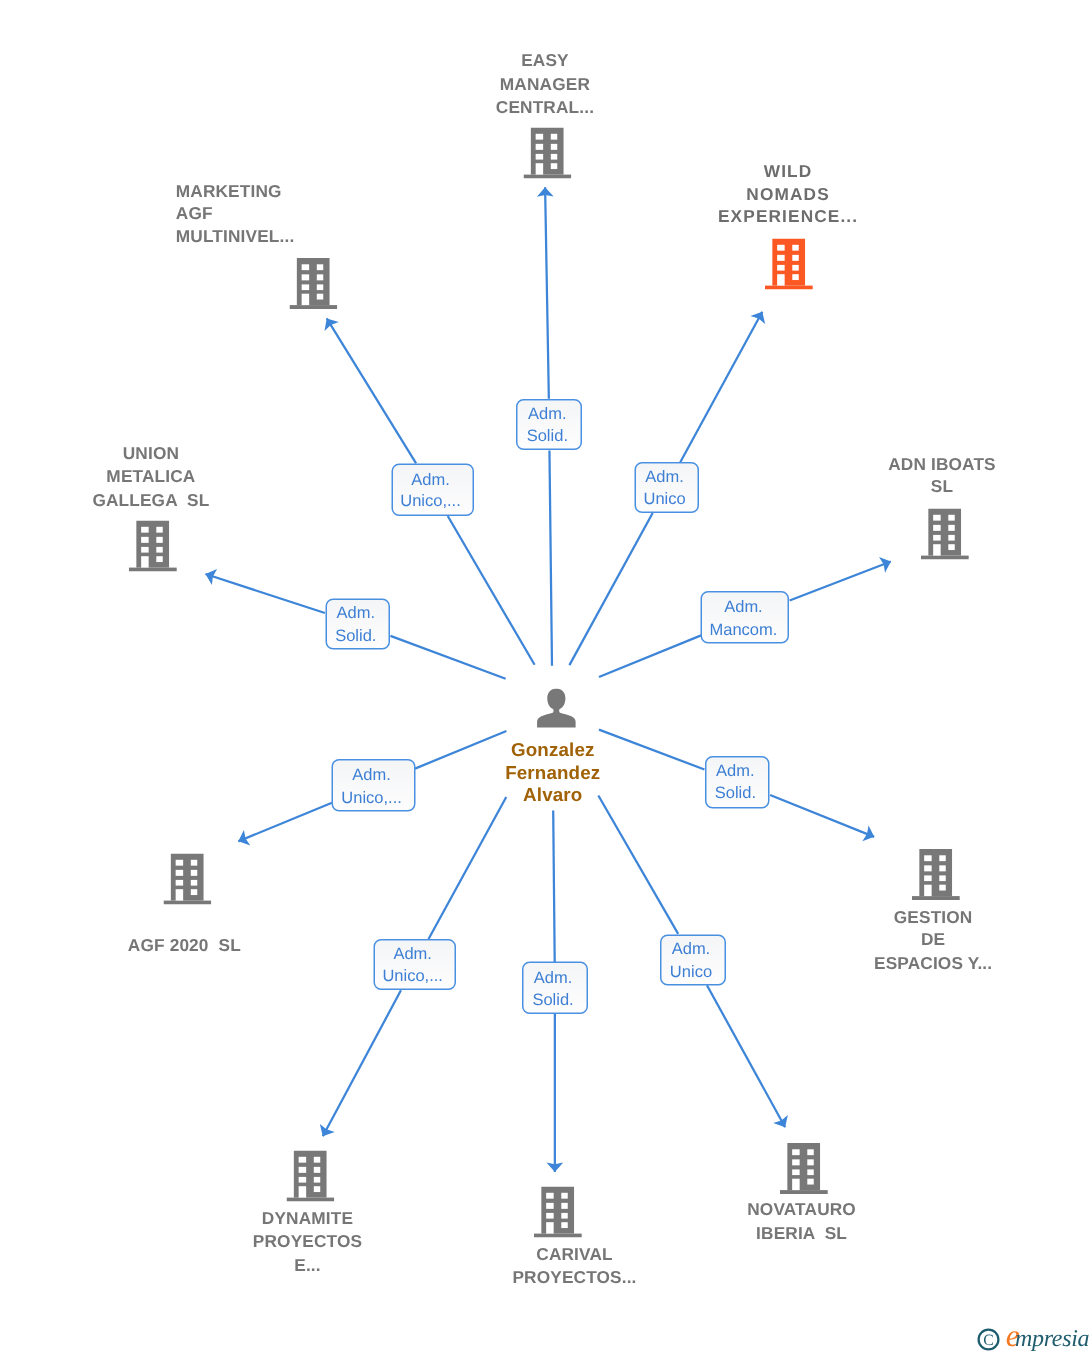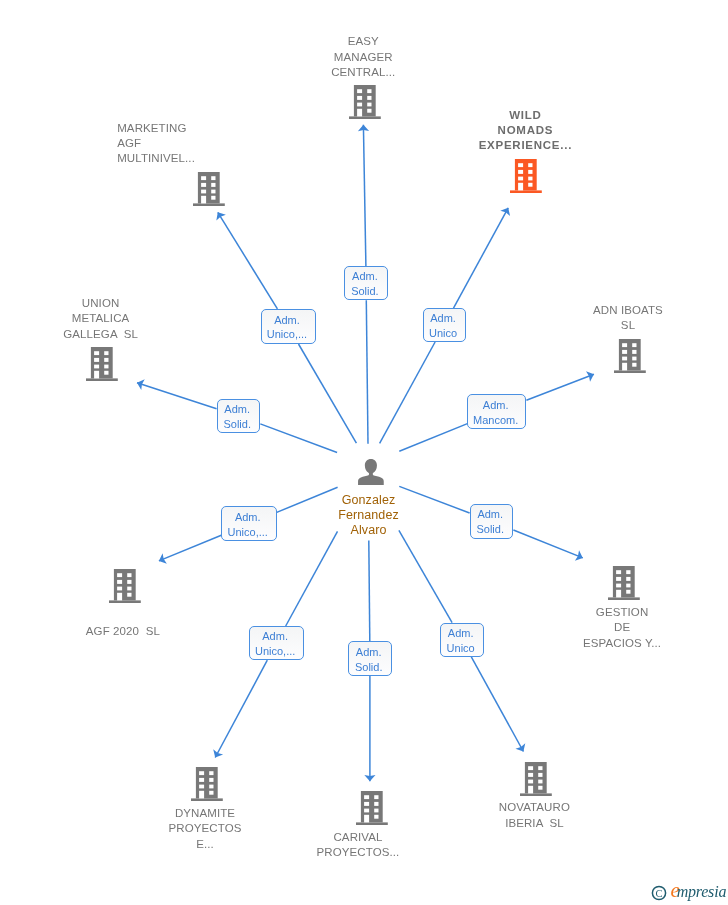--- a/index.html
+++ b/index.html
@@ -2,21 +2,21 @@
 <html><head>
 <meta charset="utf-8">
 <title>Empresia network graph</title>
 <style>
   html,body{margin:0;padding:0;}
   body{width:728px;height:905px;background:#ffffff;
        font-family:"Liberation Sans",sans-serif;position:relative;overflow:hidden;}
   #stage{position:absolute;left:0;top:0;width:728px;height:905px;}
   svg#edges{position:absolute;left:0;top:0;width:728px;height:905px;overflow:visible;}
   .node{position:absolute;width:160px;text-align:center;}
-  .node .label{font-size:11.5px;line-height:15.4px;color:#767676;letter-spacing:0.1px;white-space:pre;}
+  .node .label{font-size:11.5px;line-height:15.4px;color:#767676;letter-spacing:0.1px;white-space:pre;font-weight:bold;}
   .node .icon{display:block;margin:0 auto;}
   .node.person .label{font-size:12.5px;line-height:15px;color:#a16207;}
   .reltag{position:absolute;border:1.4px solid #4a90e2;border-radius:5px;
           background:linear-gradient(#f4f5f6,#fdfdfe);color:#3d7fd4;font-size:11px;line-height:14.9px;
           text-align:center;box-sizing:border-box;display:flex;flex-direction:column;
           justify-content:center;align-items:center;padding-top:2px;padding-right:2.5px;}
   #watermark{position:absolute;left:651px;top:880px;width:80px;height:24px;}
 </style>
 </head>
 <body>
@@ -240,21 +240,21 @@
       <rect x="8.1" y="4.2" width="5.0" height="3.9"></rect>
       <rect x="18.2" y="4.2" width="4.3" height="3.9"></rect>
       <rect x="8.1" y="10.9" width="5.0" height="4.0"></rect>
       <rect x="18.2" y="10.9" width="4.3" height="4.0"></rect>
       <rect x="8.1" y="17.6" width="5.0" height="3.8"></rect>
       <rect x="18.2" y="17.6" width="4.3" height="3.8"></rect>
       <rect x="8.1" y="23.8" width="5.0" height="7.6"></rect>
       <rect x="18.2" y="23.8" width="4.3" height="3.9"></rect>
     </g>
   </svg></div>
-        <div class="label" style="position: absolute; width: 180px; left: 268px; text-align: center; top: 829.8px;"><div>CARIVAL</div><div>PROYECTOS...</div></div>
+        <div class="label" style="position: absolute; width: 180px; left: 293px; text-align: center; top: 829.8px;"><div>CARIVAL</div><div>PROYECTOS...</div></div>
       </div>
       <div class="node" style="left: 0px; top: 0px; width: 728px;">
         <div class="icon" style="position: absolute; left: 520.1px; top: 761.8px; width: 31.8px; height: 34px;"><svg width="31.8" height="34" viewBox="0 0 31.8 34">
     <g fill="#787878">
       <rect x="4.9" y="0" width="21.8" height="31.4"></rect>
       <rect x="0" y="31.4" width="31.8" height="2.6"></rect>
     </g>
     <g fill="#ffffff">
       <rect x="8.1" y="4.2" width="5.0" height="3.9"></rect>
       <rect x="18.2" y="4.2" width="4.3" height="3.9"></rect>

